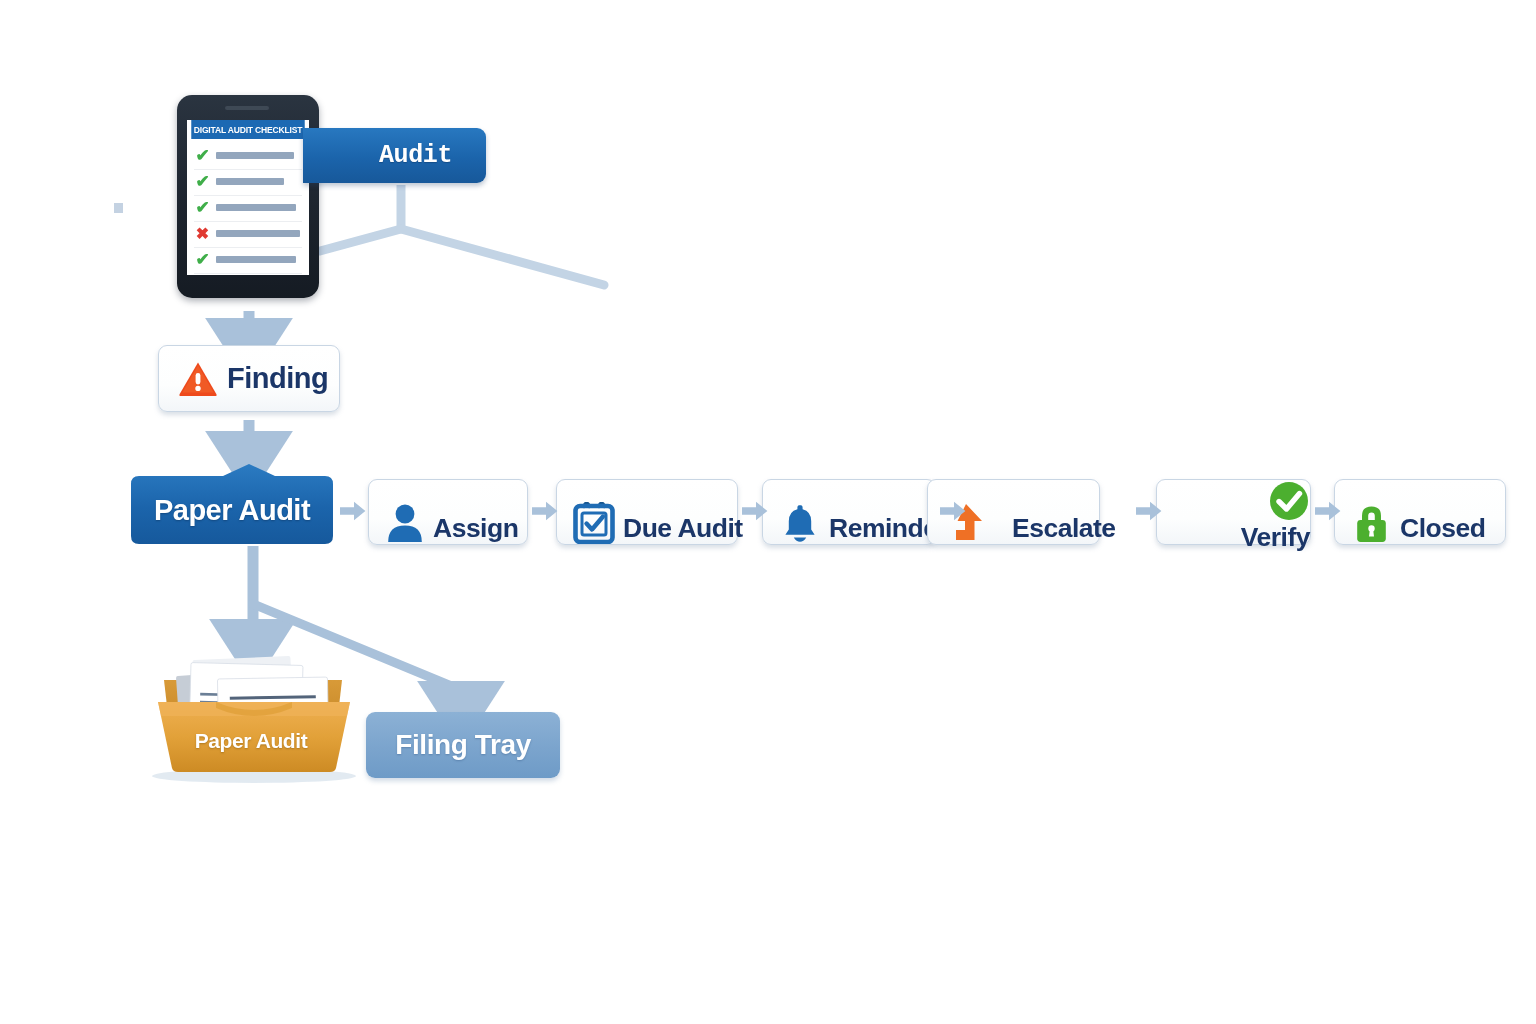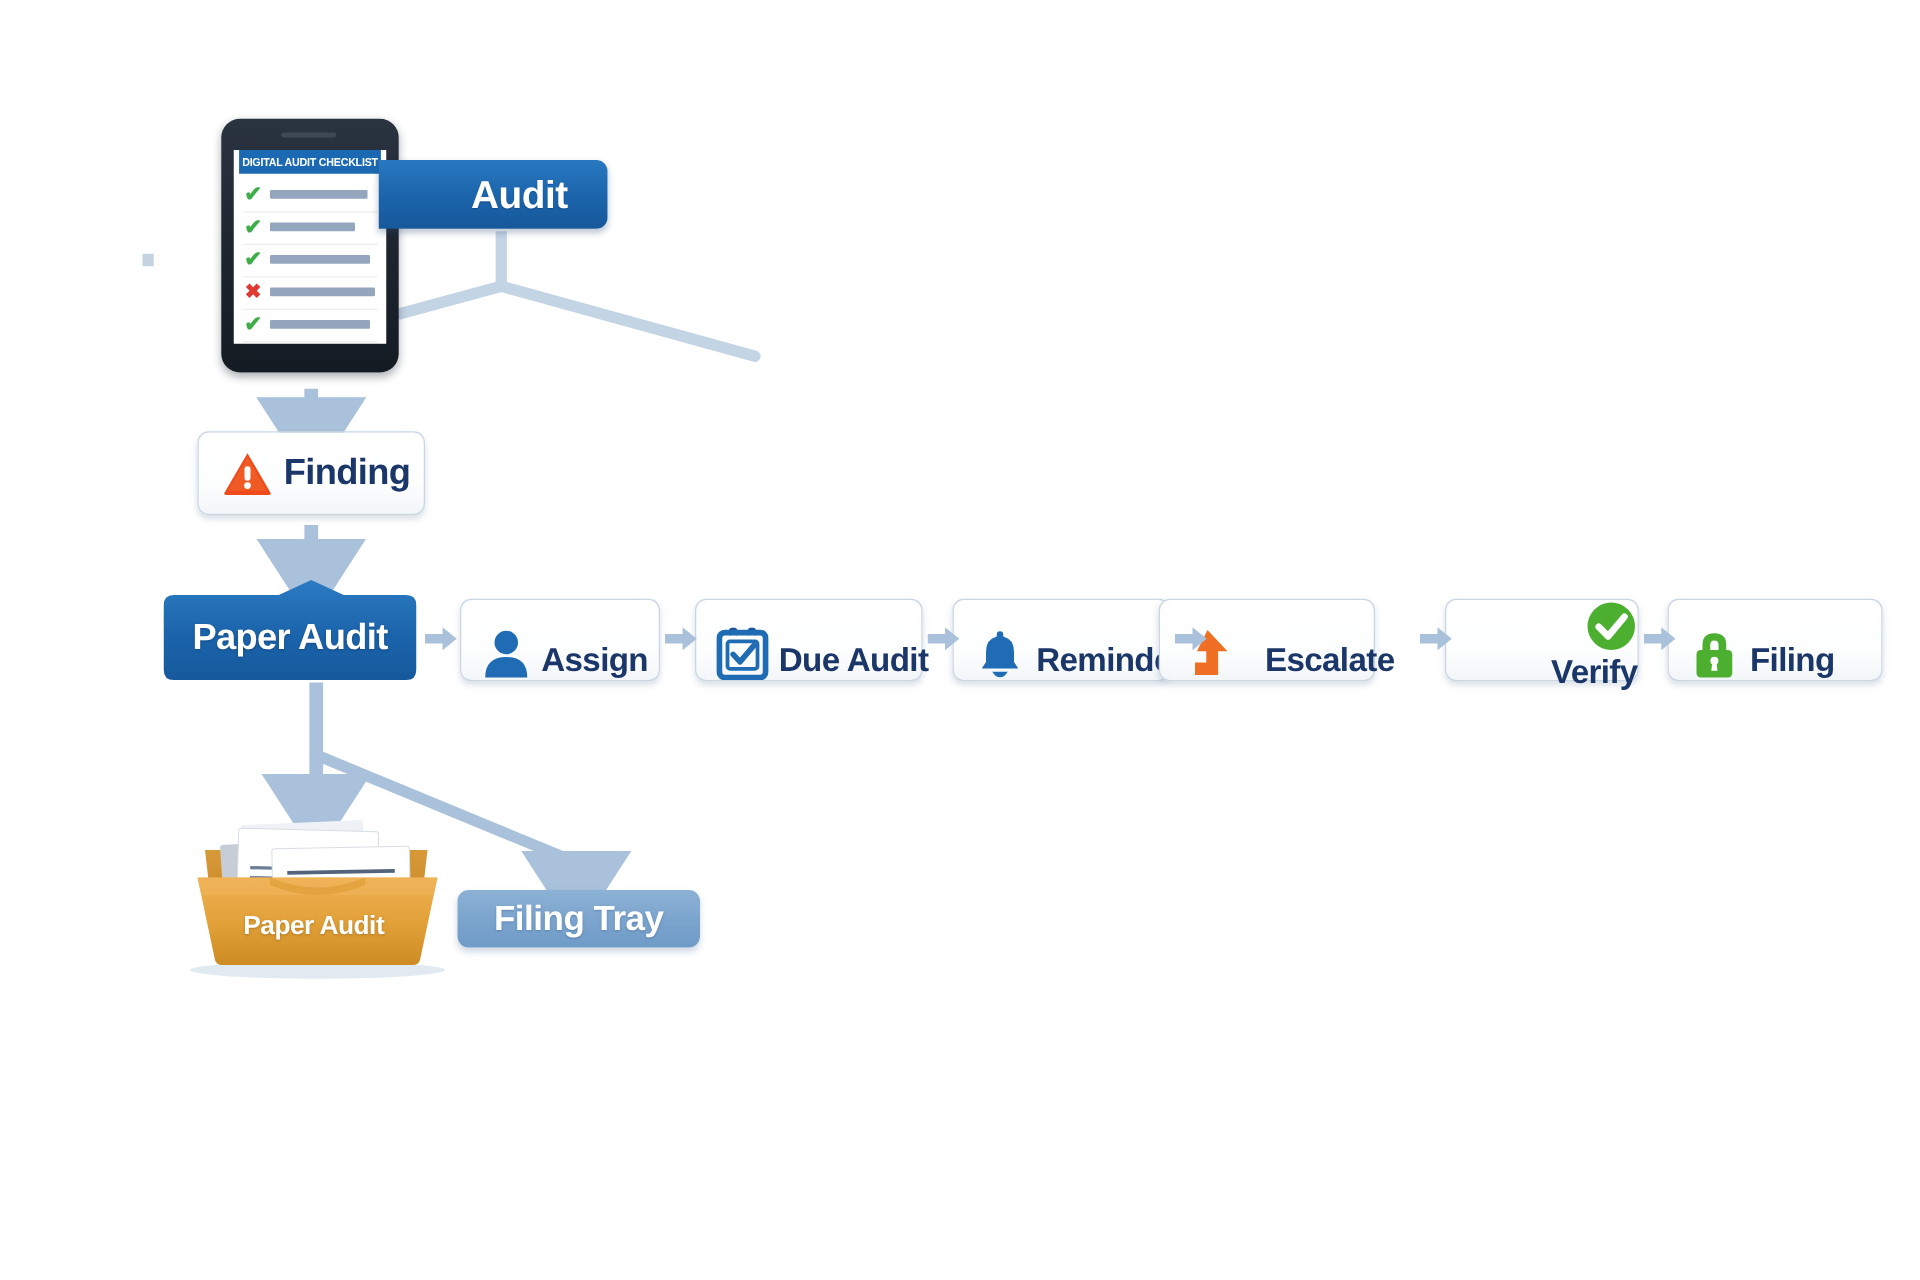--- a/index.html
+++ b/index.html
@@ -101,25 +101,26 @@
     width: 183px; height: 55px;
     background: linear-gradient(180deg,#2878c0 0%,#1b64ab 55%,#17589a 100%);
     border-radius: 0 9px 9px 0;
     box-shadow: 0 3px 5px rgba(40,70,110,.30);
     display: flex;
     align-items: center;
     justify-content: center;
   }
   .audit-banner span {
     color: #ffffff;
-    font-size: 31px;
+    font-size: 25px;
     font-weight: bold;
     letter-spacing: -0.4px;
     text-shadow: 0 1px 1px rgba(10,40,80,.35);
     padding-left: 42px;
+    font-family: Liberation Mono, monospace;
   }
 
   
   .node {
     position: absolute;
     background: linear-gradient(180deg,#ffffff 0%,#fdfefe 60%,#f3f6f9 100%);
     border: 1px solid #c9d6e4;
     border-radius: 9px;
     box-shadow: 0 3px 5px rgba(120,140,165,.28);
     display: flex;
@@ -162,21 +163,21 @@
     color: #ffffff;
     font-size: 29px;
     font-weight: bold;
     letter-spacing: -0.5px;
     text-shadow: 0 1px 2px rgba(10,45,85,.45);
   }
 
   
   .filing-tray {
     left: 318px; top: 712px;
-    width: 194px; height: 46px;
+    width: 194px; height: 66px;
     background: linear-gradient(180deg,#8cb1d5 0%,#7ba4cd 55%,#6e9bc7 100%);
     border-radius: 9px;
     box-shadow: 0 3px 5px rgba(110,140,175,.32);
     display: flex;
     align-items: center;
     justify-content: center;
   }
   .filing-tray span {
     color: #ffffff;
     font-size: 28px;
@@ -360,21 +361,21 @@
         </svg></span>
       <div class="node chain" style="left: 1286px; top: 479px; width: 172px;">
         <span class="ico">
           <svg width="41" height="42" viewBox="0 0 41 42">
             <path d="M11,19 v-5.2 q0,-9.3 9.5,-9.3 q9.5,0 9.5,9.3 v5.2 h-6.2 v-5.2 q0,-3.4 -3.3,-3.4 q-3.3,0 -3.3,3.4 v5.2 z" fill="#4caf2f"></path>
             <rect x="6.2" y="18" width="28.6" height="22" rx="3.4" fill="#4caf2f"></rect>
             <circle cx="20.5" cy="26.5" r="3.2" fill="#ffffff"></circle>
             <path d="M18.9,27.5 h3.2 l0.9,7 h-5 z" fill="#ffffff"></path>
           </svg>
         </span>
-        <span class="label">Filing</span>
+        <span class="label">Closed</span>
       </div>
       <span class="abs" style="left: 1267px; top: 501px;"><svg width="26" height="20" viewBox="0 0 26 20">
           <path d="M0,6.2 L14,6.2 L14,0.8 L25.4,10 L14,19.2 L14,13.8 L0,13.8 Z" fill="#a9c1da"></path>
         </svg></span>
     </div>
 
   <div class="abs tray-wrap">
     <svg width="220" height="145" viewBox="0 0 220 145">
       <defs>
         <linearGradient id="trayFront" x1="0" y1="0" x2="0" y2="1">

